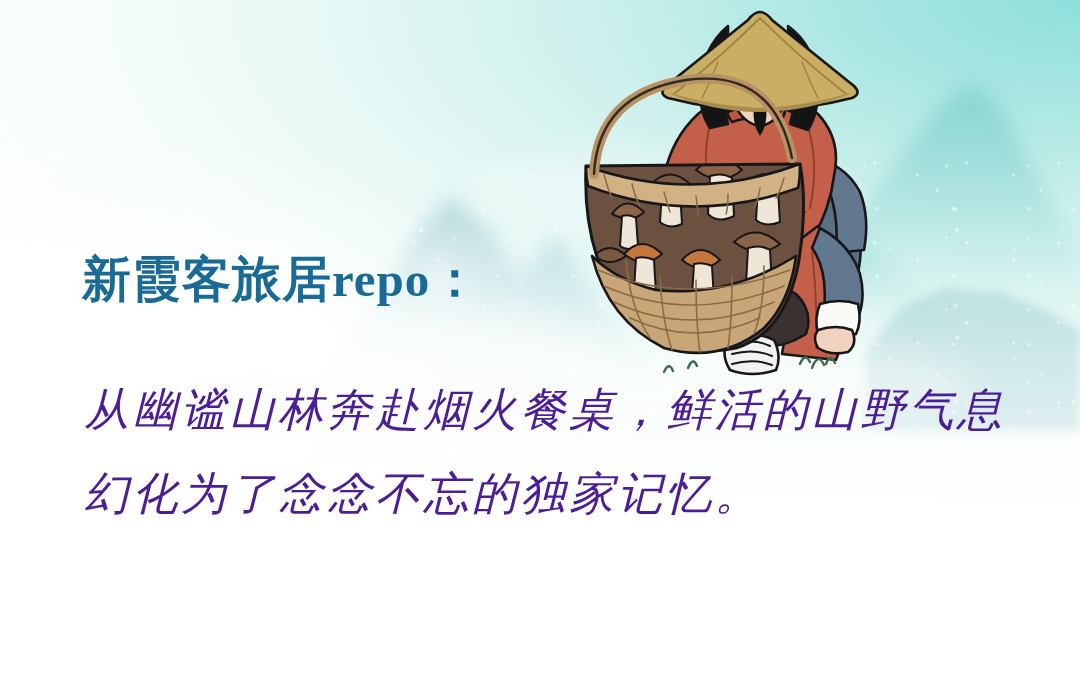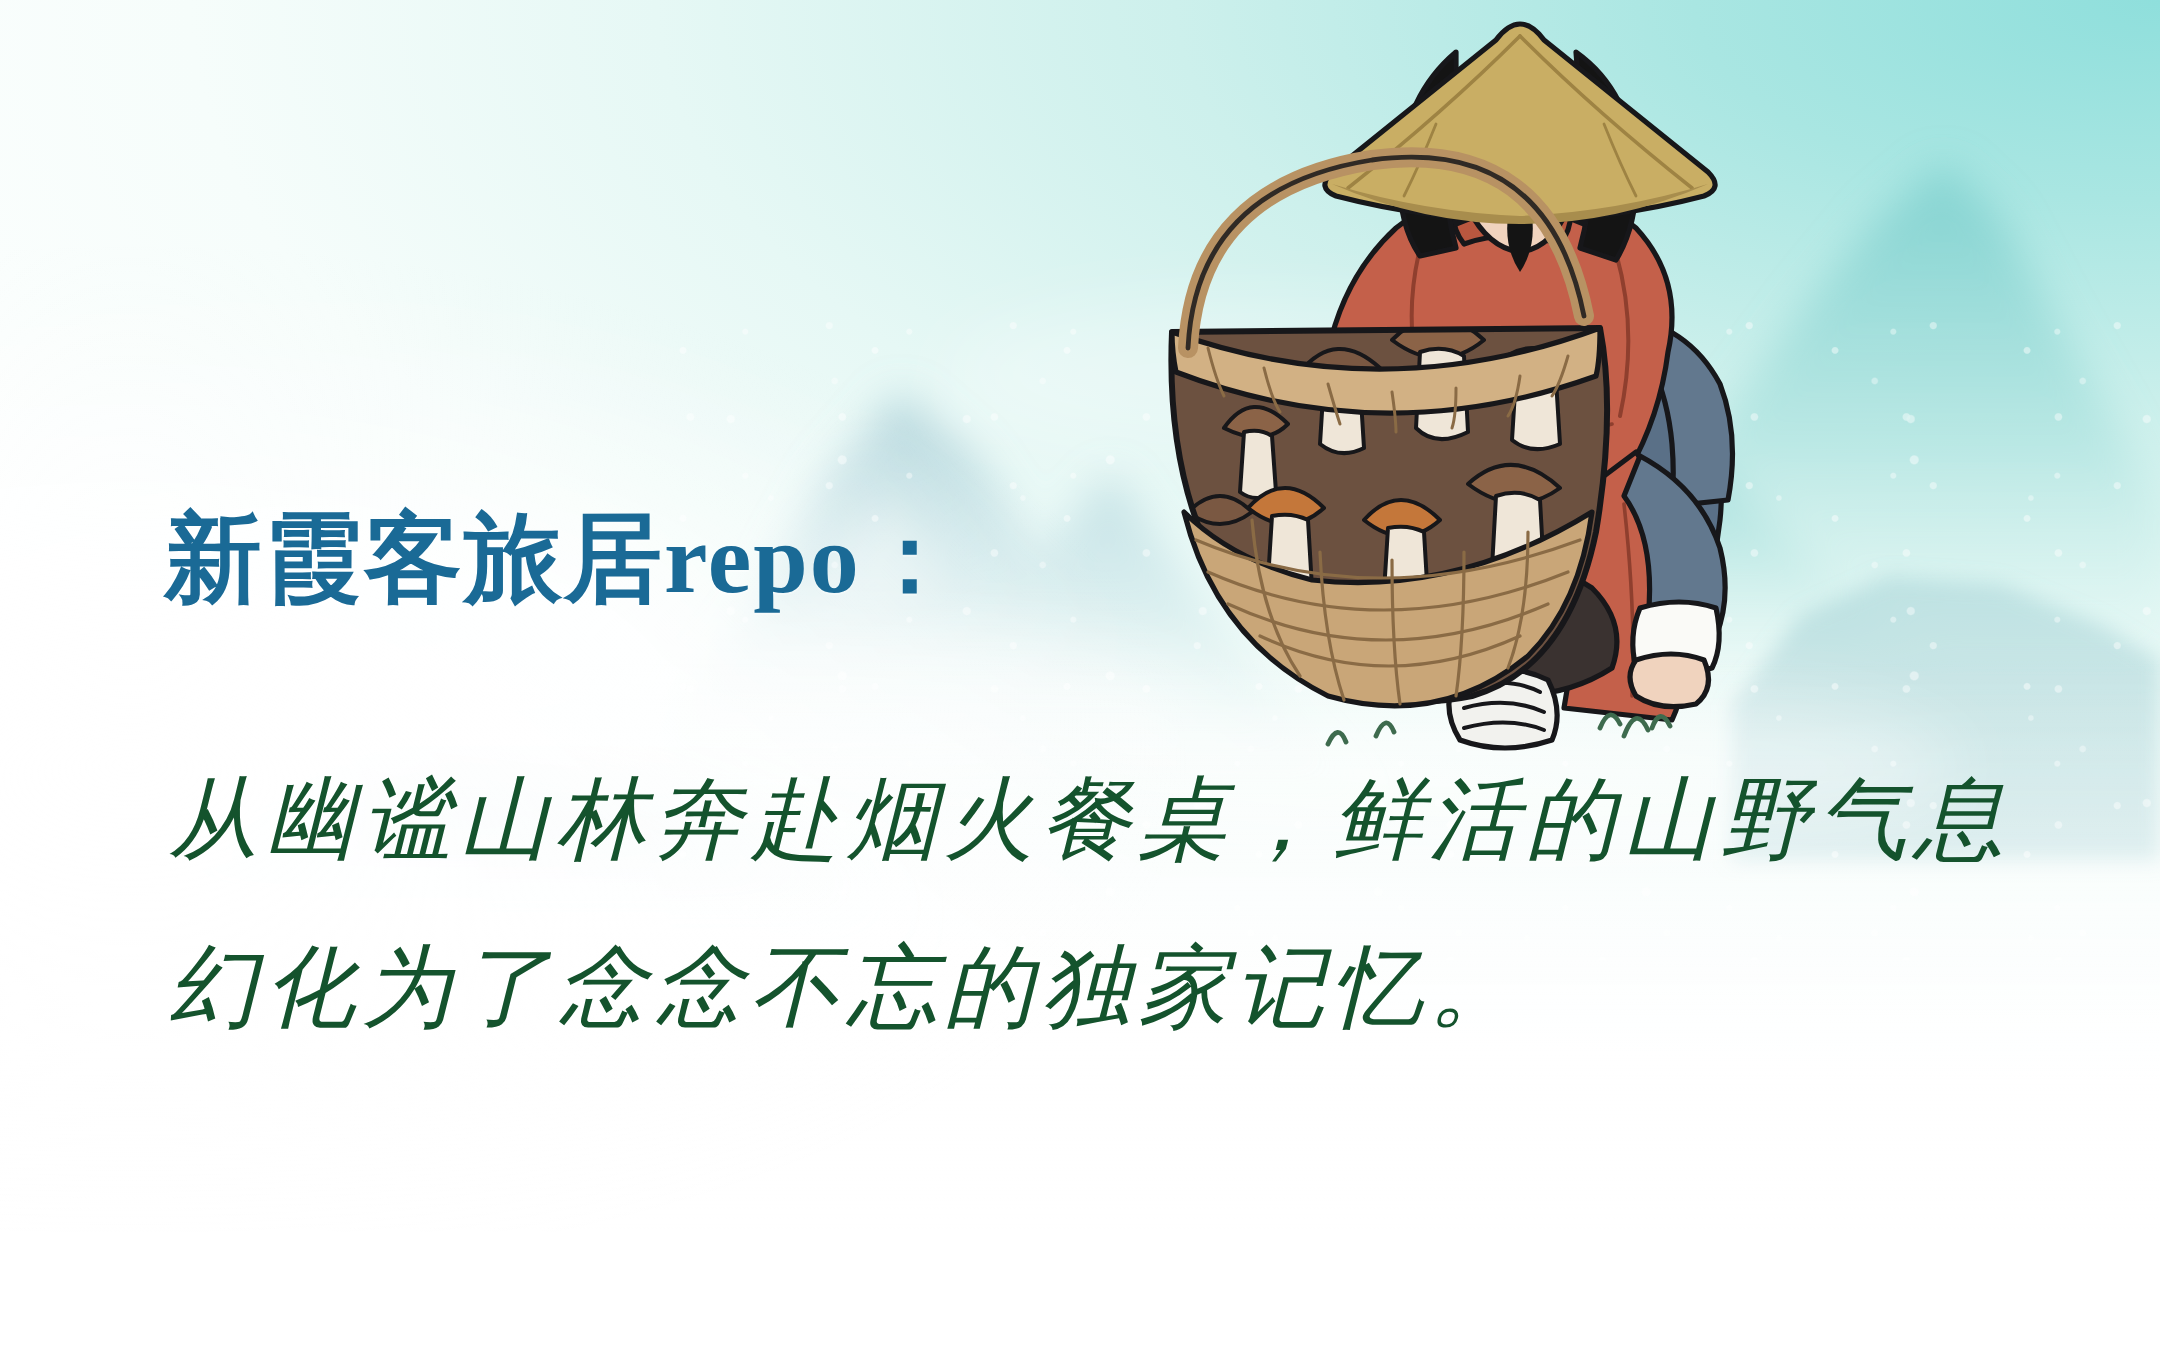--- a/index.html
+++ b/index.html
@@ -76,21 +76,21 @@
     position: absolute;
     left: 84px;
     top: 368px;
     width: 930px;
     font-family: "Liberation Serif", "DejaVu Serif", serif;
     font-size: 45px;
     font-style: italic;
     font-weight: 500;
     line-height: 84px;
     letter-spacing: 3.5px;
-    color: #14532d;
+    color: #4c1d95;
     word-break: break-all;
   }
 
   
   .figure {
     position: absolute;
     left: 568px;
     top: 8px;
     width: 360px;
     height: 380px;

